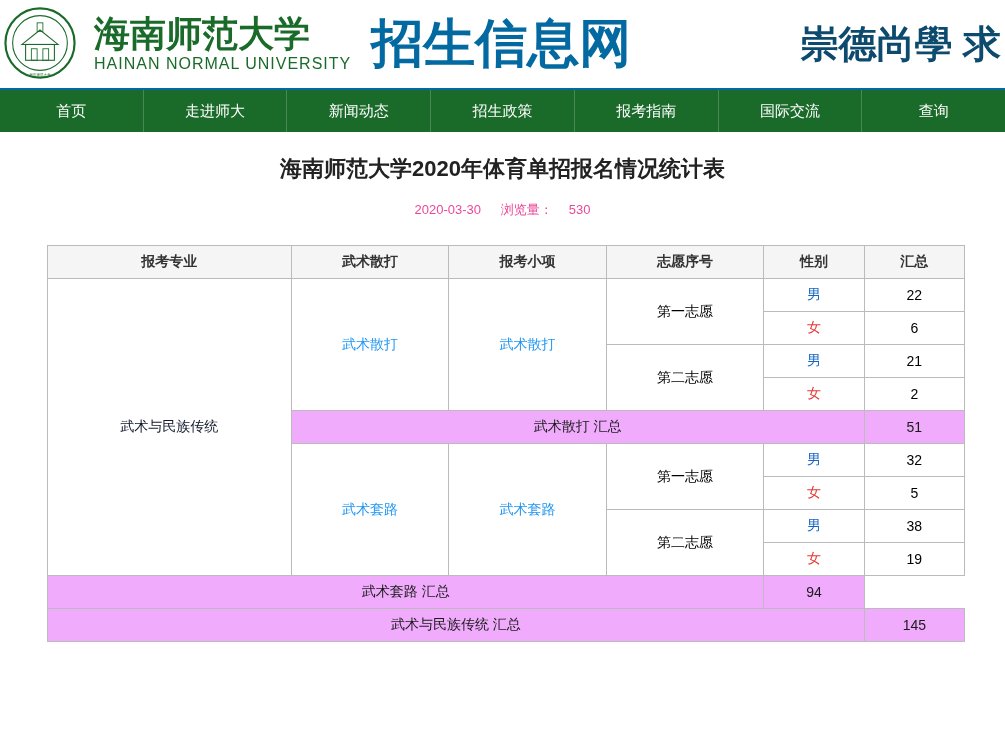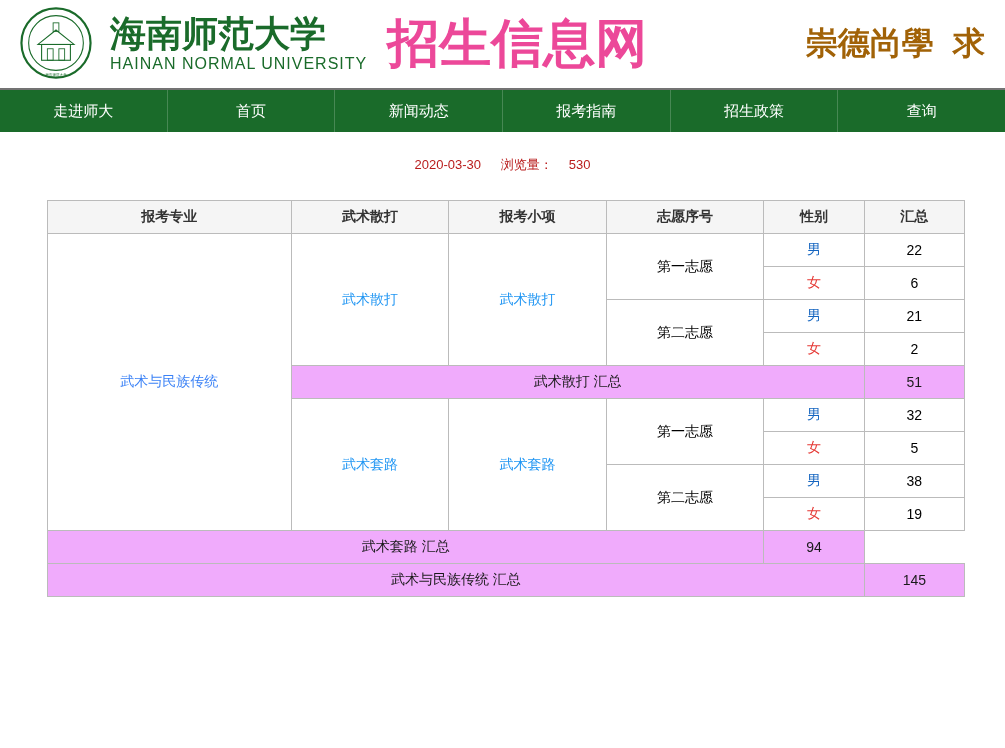--- a/index.html
+++ b/index.html
@@ -3,22 +3,22 @@
   <meta charset="utf-8">
   <style>
     * { margin: 0; padding: 0; box-sizing: border-box; }
     body { font-family: "Microsoft YaHei", "SimHei", Arial, sans-serif; background: #fff; width: 1005px; }
 
     
     .header {
       background: #fff;
       display: flex;
       align-items: center;
-      padding: 10px 20px;
-      border-bottom: 2px solid #737373;
+      padding: 10px 4px;
+      border-bottom: 2px solid #0369a1;
       overflow: hidden;
       height: 90px;
     }
     .header-logo {
       width: 75px;
       height: 75px;
       margin-right: 15px;
       flex-shrink: 0;
     }
     .header-title-block {
@@ -34,29 +34,29 @@
       line-height: 1.1;
     }
     .header-en {
       font-size: 16px;
       color: #1a6b2a;
       letter-spacing: 1px;
     }
     .header-zhaosheng {
       font-size: 52px;
       font-weight: bold;
-      color: #ec4899;
+      color: #0369a1;
       font-family: "STKaiti", "KaiTi", serif;
       margin-right: 30px;
       line-height: 1;
     }
     .header-slogan {
-      font-size: 32px;
-      color: #a16207;
-      font-family: Liberation Mono, monospace;
+      font-size: 38px;
+      color: #0c4a6e;
+      font-family: Liberation Sans, sans-serif;
       font-weight: bold;
       margin-left: auto;
       white-space: nowrap;
     }
 
     
     .nav {
       background: #1a6b2a;
       display: flex;
       height: 42px;
@@ -78,22 +78,22 @@
       text-align: center;
       padding: 22px 0 6px 0;
     }
     .page-title {
       font-size: 22px;
       font-weight: bold;
       color: #222;
     }
     .page-meta {
       font-size: 13px;
-      color: #b91c1c;
-      margin-top: 2px;
+      color: #ec4899;
+      margin-top: 17px;
     }
     .page-meta span { margin: 0 8px; }
 
     
     .content {
       padding: 10px 40px 20px 47px;
     }
 
     
     .data-table {
@@ -108,21 +108,21 @@
       text-align: center;
       vertical-align: middle;
     }
     .data-table thead th {
       background: #f5f5f5;
       font-weight: bold;
       color: #333;
       font-size: 14px;
     }
     .data-table td.major-cell {
-      color: #3b82f6;
+      color: #0f172a;
       font-size: 14px;
     }
     .data-table td.subitem-cell {
       color: #2196f3;
     }
     .data-table tr.summary-row td {
       background: #f0abfc;
       font-weight: normal;
       color: #1a1a1a;
     }
@@ -161,29 +161,31 @@
     <span class="header-cn">海南师范大学</span>
     <span class="header-en">HAINAN NORMAL UNIVERSITY</span>
   </div>
 
   <span class="header-zhaosheng">招生信息网</span>
 
   <span class="header-slogan">崇德尚學 求</span>
 </div>
 
 <nav class="nav">
+  <div class="nav-item">首页</div>
   <div class="nav-item">走进师大</div>
-  <div class="nav-item">首页</div>
   <div class="nav-item">新闻动态</div>
+  <div class="nav-item">招生政策</div>
   <div class="nav-item">报考指南</div>
-  <div class="nav-item">招生政策</div>
+  <div class="nav-item">国际交流</div>
   <div class="nav-item">查询</div>
 </nav>
 
 <div class="page-title-area">
+  <div class="page-title">海南师范大学2020年体育单招报名情况统计表</div>
   <div class="page-meta">
     <span>2020-03-30</span>
     <span>浏览量：</span><span>530</span>
   </div>
 </div>
 
 <div class="content">
   <table class="data-table">
     <thead>
       <tr>

